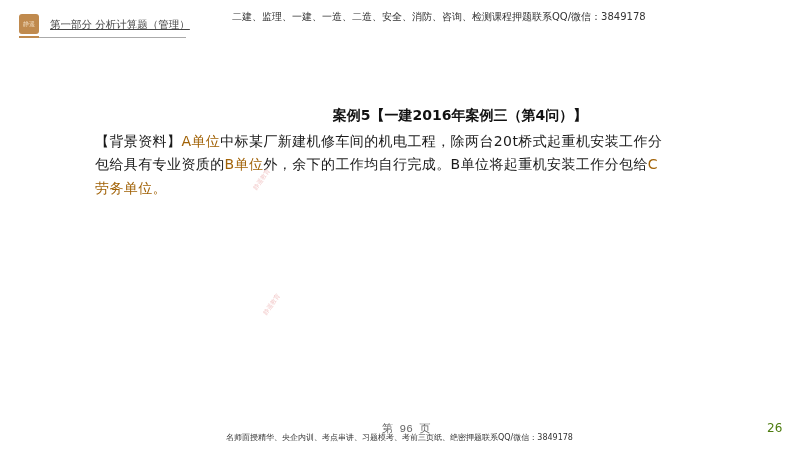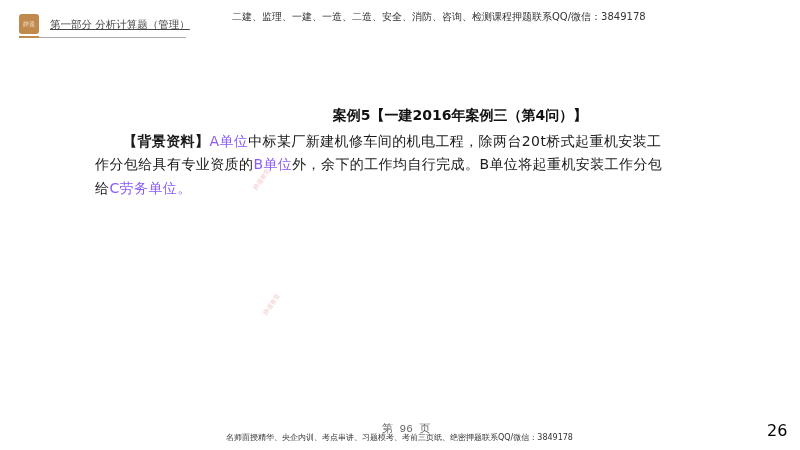--- a/index.html
+++ b/index.html
@@ -27,31 +27,31 @@
     .case-title {
       position: absolute; left: 4px; width: 800px; top: 107px; text-align: center;
       font-size: 14px; font-weight: bold; color: #111; padding-left: 112px; box-sizing: border-box;
     }
     .body-text {
       position: absolute; left: 95px; top: 130px; width: 570px;
       font-size: 14px; line-height: 23.3px; color: #1a1a1a; letter-spacing: 0.4px;
     }
     .body-text p { margin: 0; }
     .indent { text-indent: 2.1em; }
-    .red { color: #8b5cf6; }
-    .bold { font-weight: bold; margin-left: 28px; }
+    .red { color: #a16207; }
+    .bold { font-weight: normal; }
     .page-num-center {
       position: absolute; left: 382px; top: 421px; font-size: 11px; color: #666;
       font-family: Liberation Mono, monospace;
     }
     .bottom-ad {
       position: absolute; left: 226px; top: 432px; font-size: 8px; color: #333; white-space: nowrap; text-align: right;
     }
     .slide-num {
-      position: absolute; left: 767px; top: 421px; font-size: 16px; color: #000000;
+      position: absolute; left: 767px; top: 421px; font-size: 12px; color: #4d7c0f;
     }
     .watermark {
       position: absolute; font-size: 6px; color: #f2c9c9; transform: rotate(-55deg); white-space: nowrap;
     }
   </style>
 </head>
 <body>
 
 <div class="logo">静遥</div>
 <div class="section-title">第一部分 分析计算题（管理）</div>

